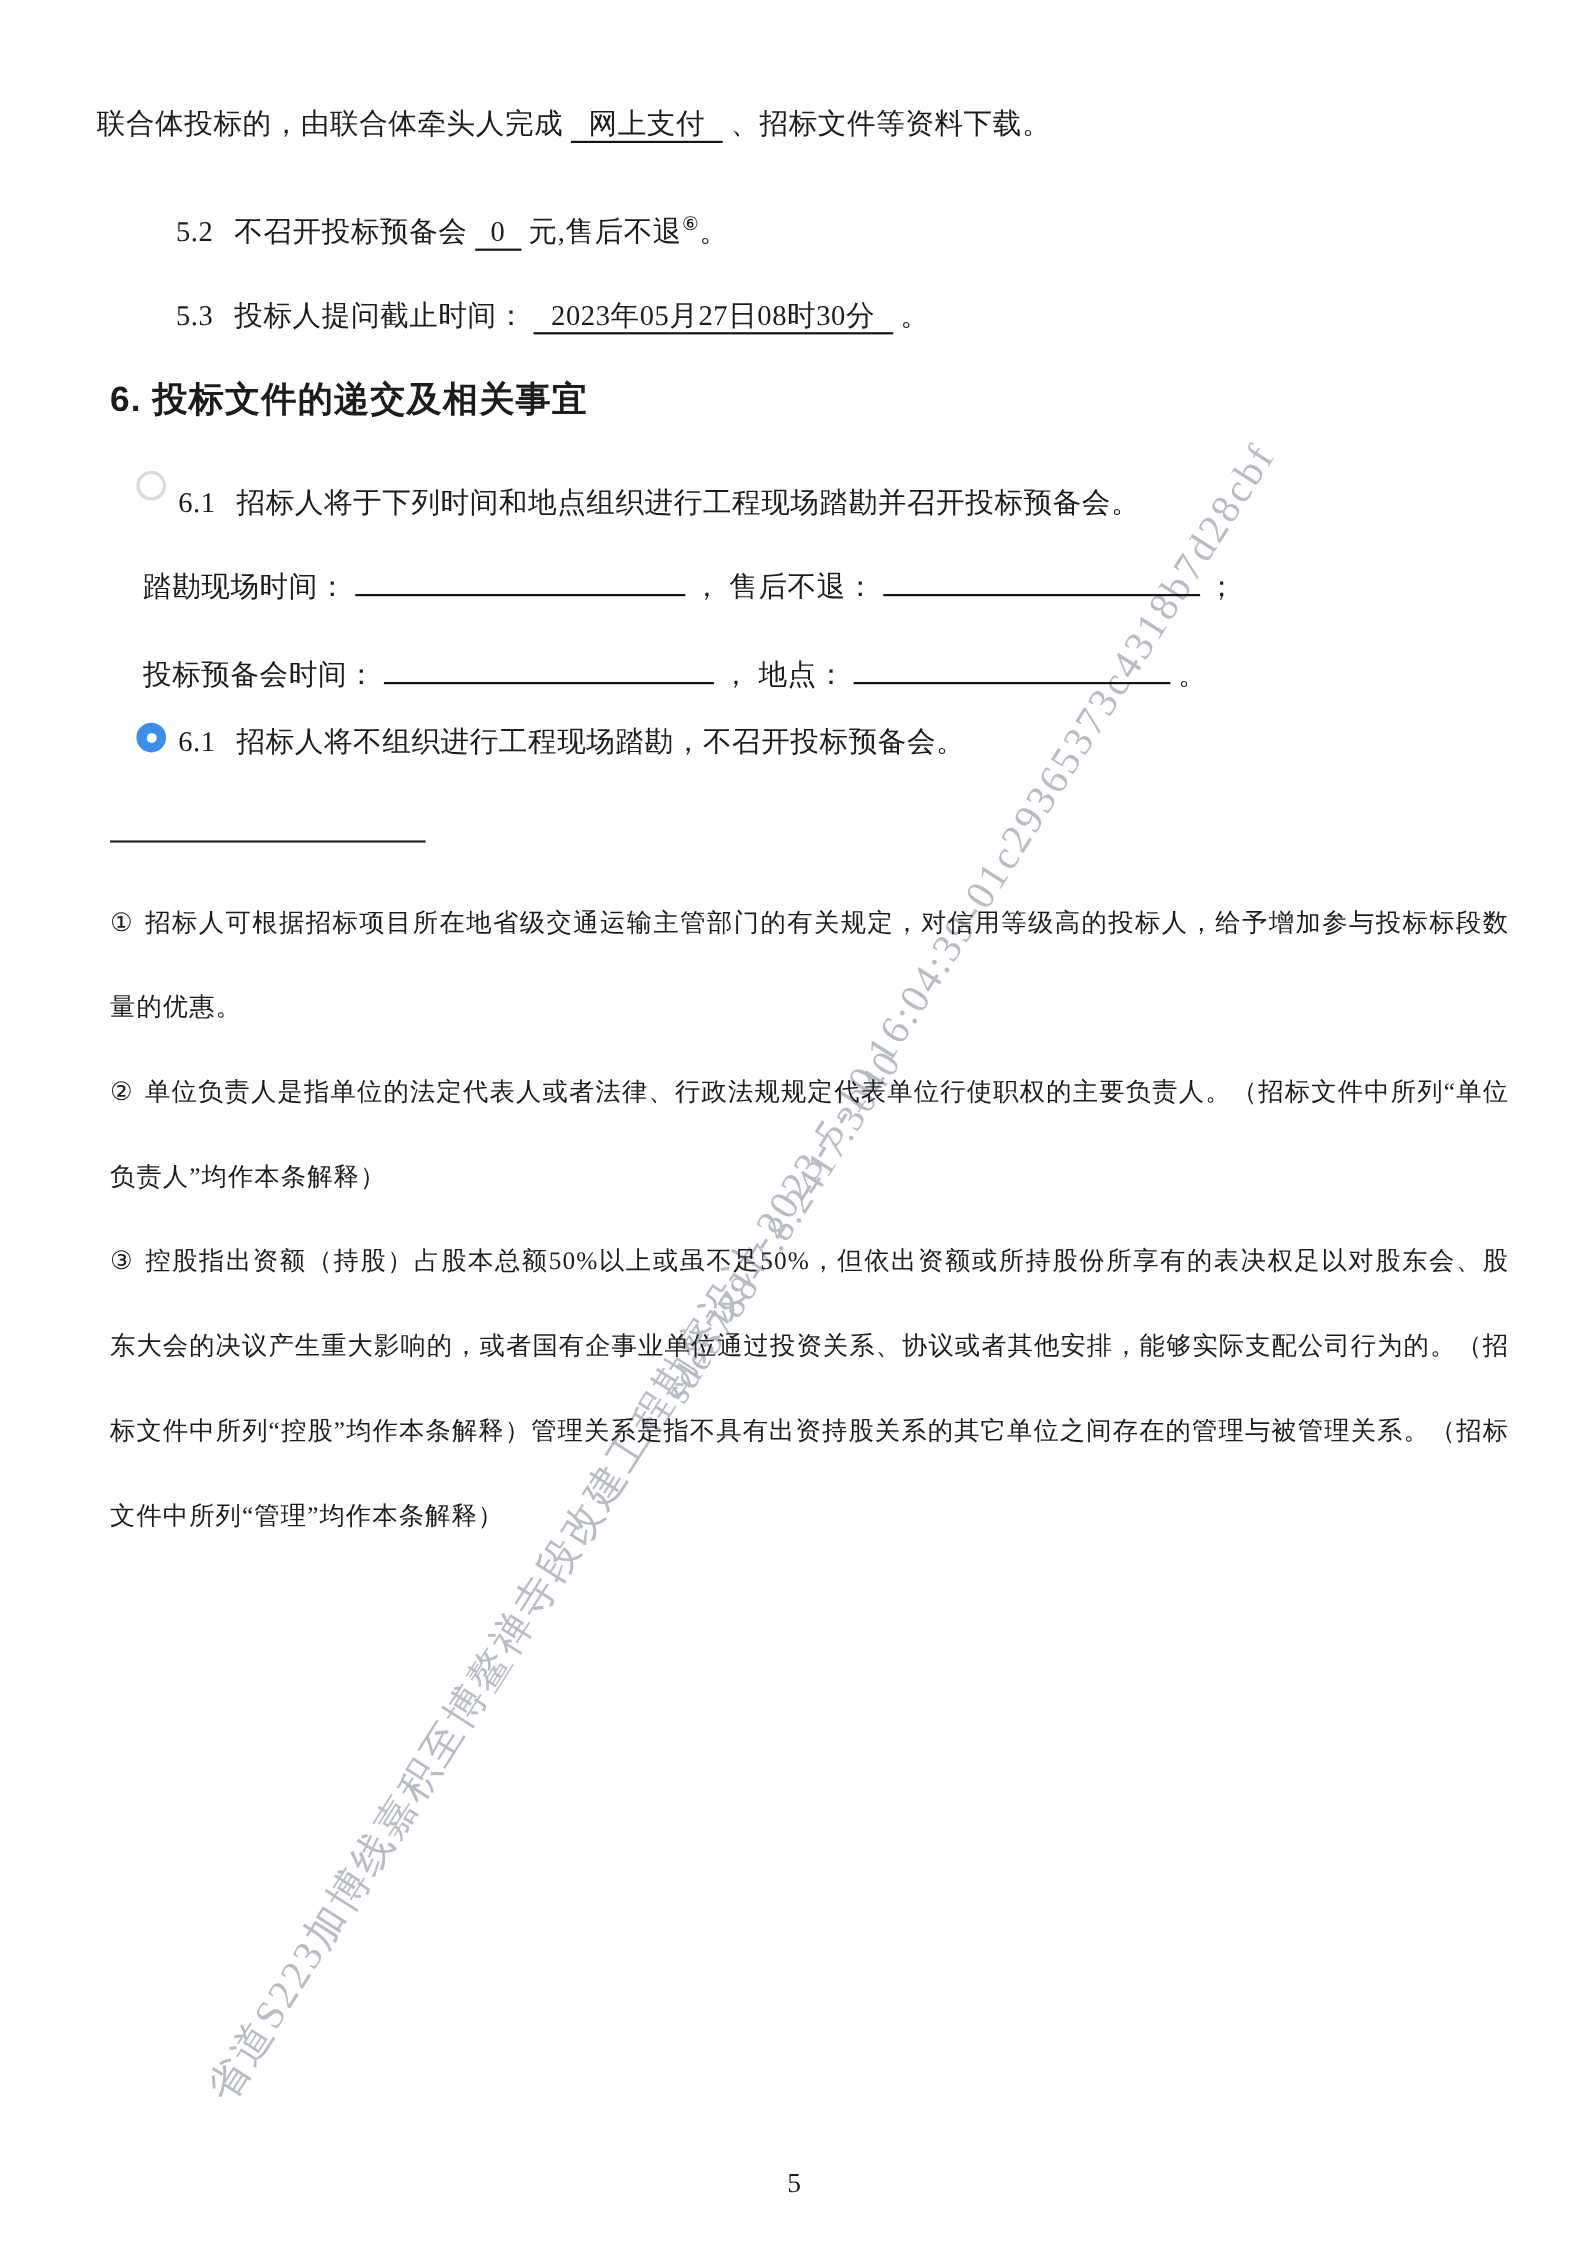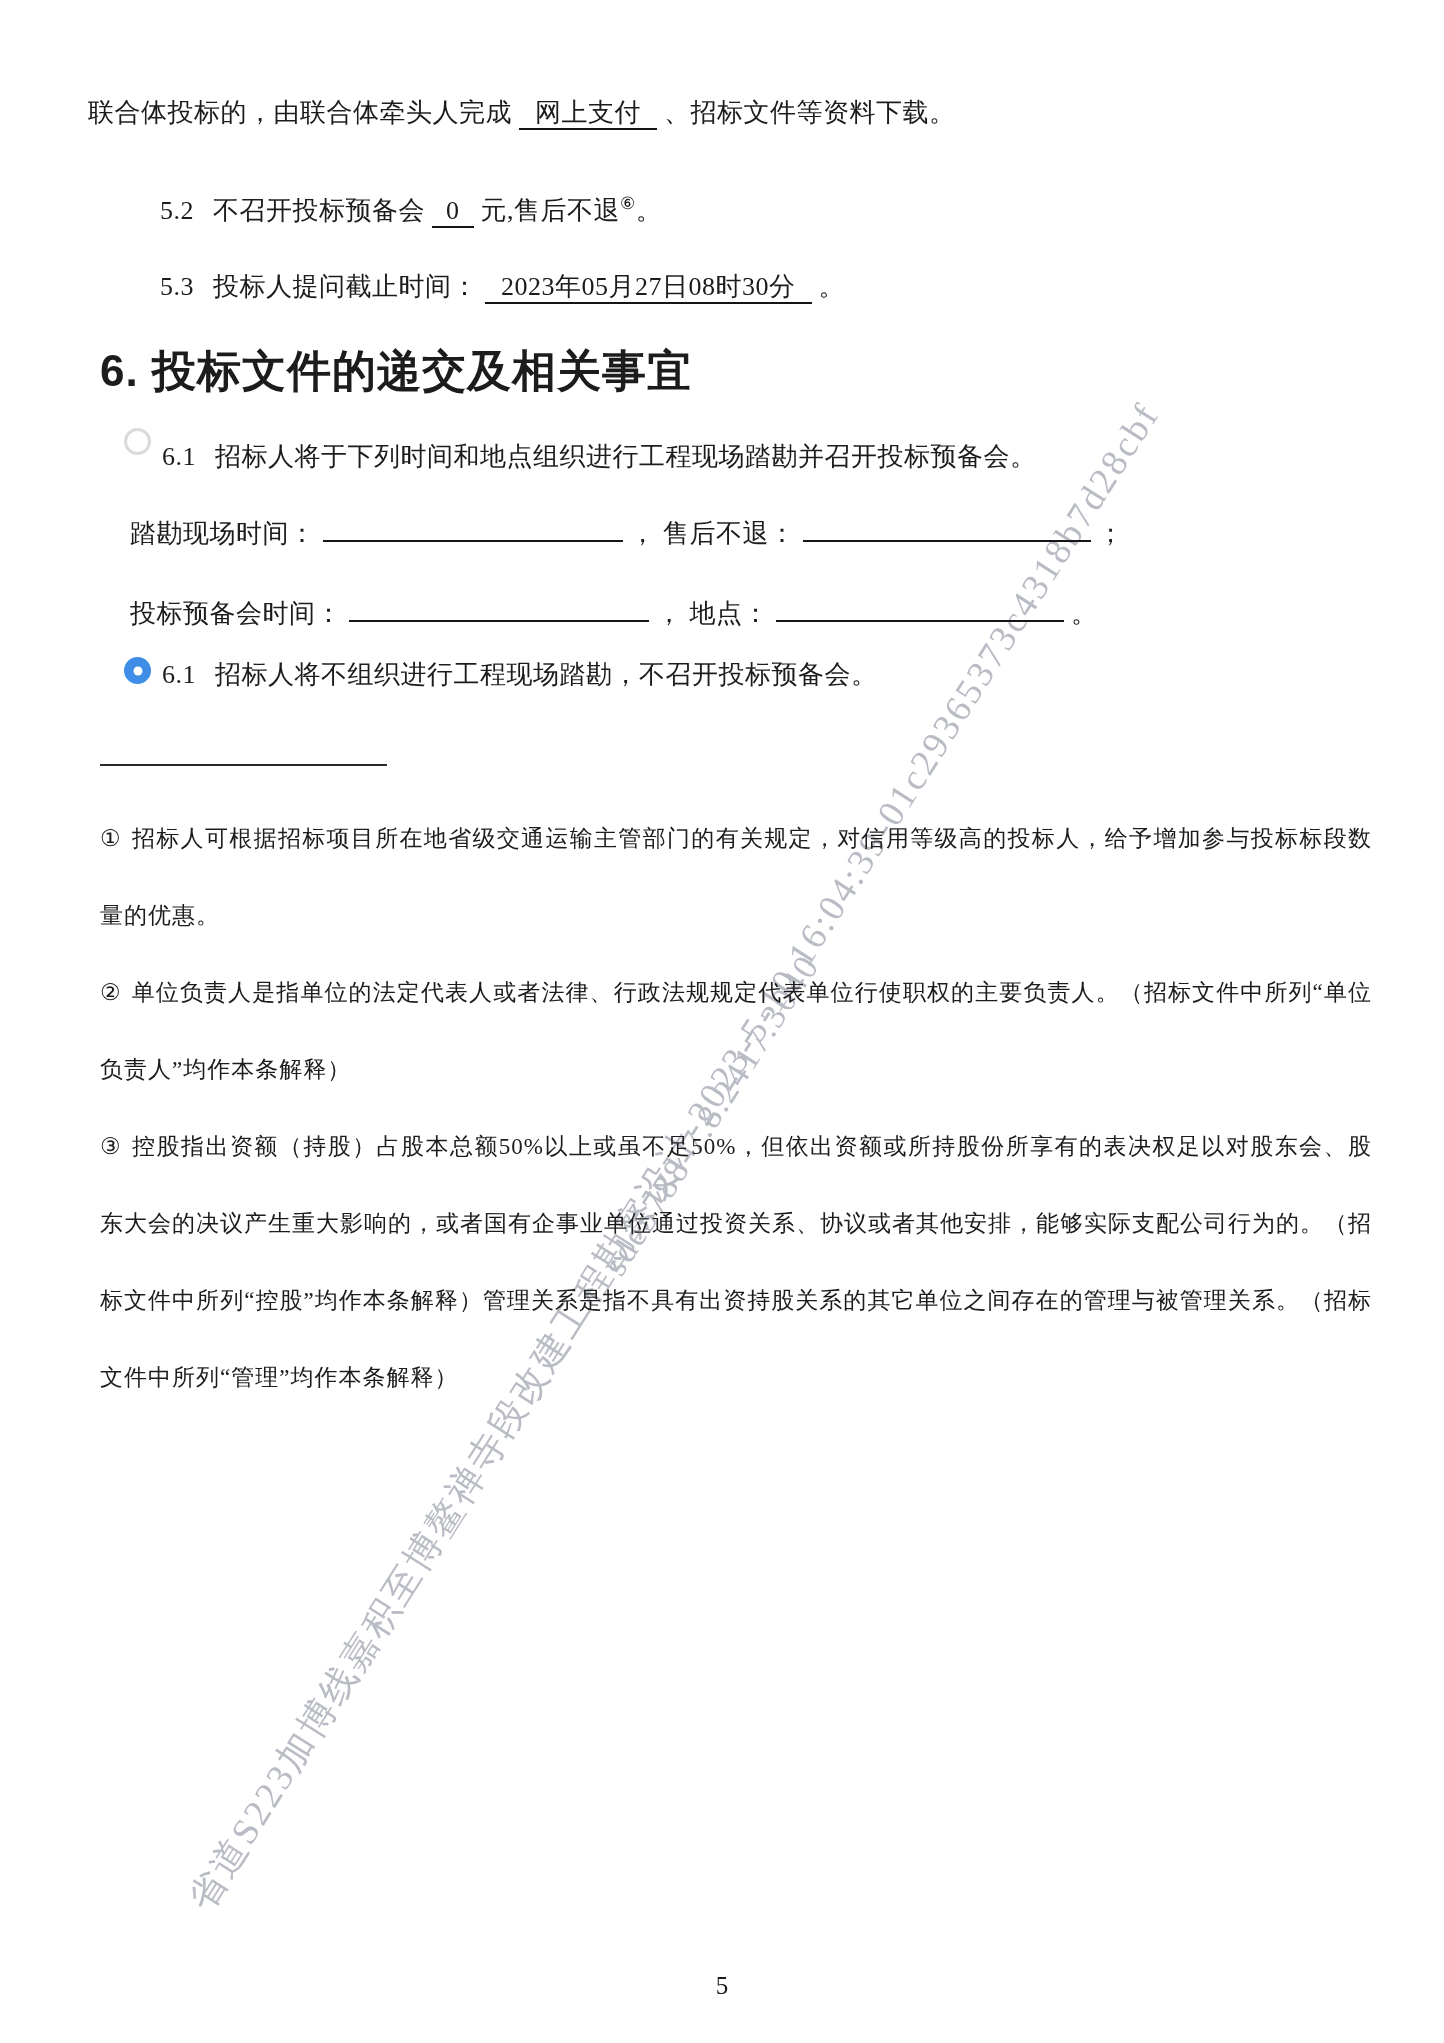--- a/index.html
+++ b/index.html
@@ -33,21 +33,21 @@
     display:inline-block;
     border-bottom:2px solid #151515;
     text-align:center;
     line-height:30px;
     vertical-align:baseline;
   }
   .blank.filled{padding:0 16px;}
   .blank.empty{height:28px;}
   .sup{font-size:17px;vertical-align:super;line-height:0;}
   .heading{
-    font-size:44px;font-weight:700;letter-spacing:1px;
+    font-size:32px;font-weight:700;letter-spacing:1px;
     font-family:"Liberation Sans","DejaVu Sans",sans-serif;
     white-space:nowrap;
   }
   
   .radio{
     position:absolute;
     width:27px;height:27px;border-radius:50%;
     box-sizing:border-box;
     border:3px solid #d8dadd;
     background:#ffffff;

